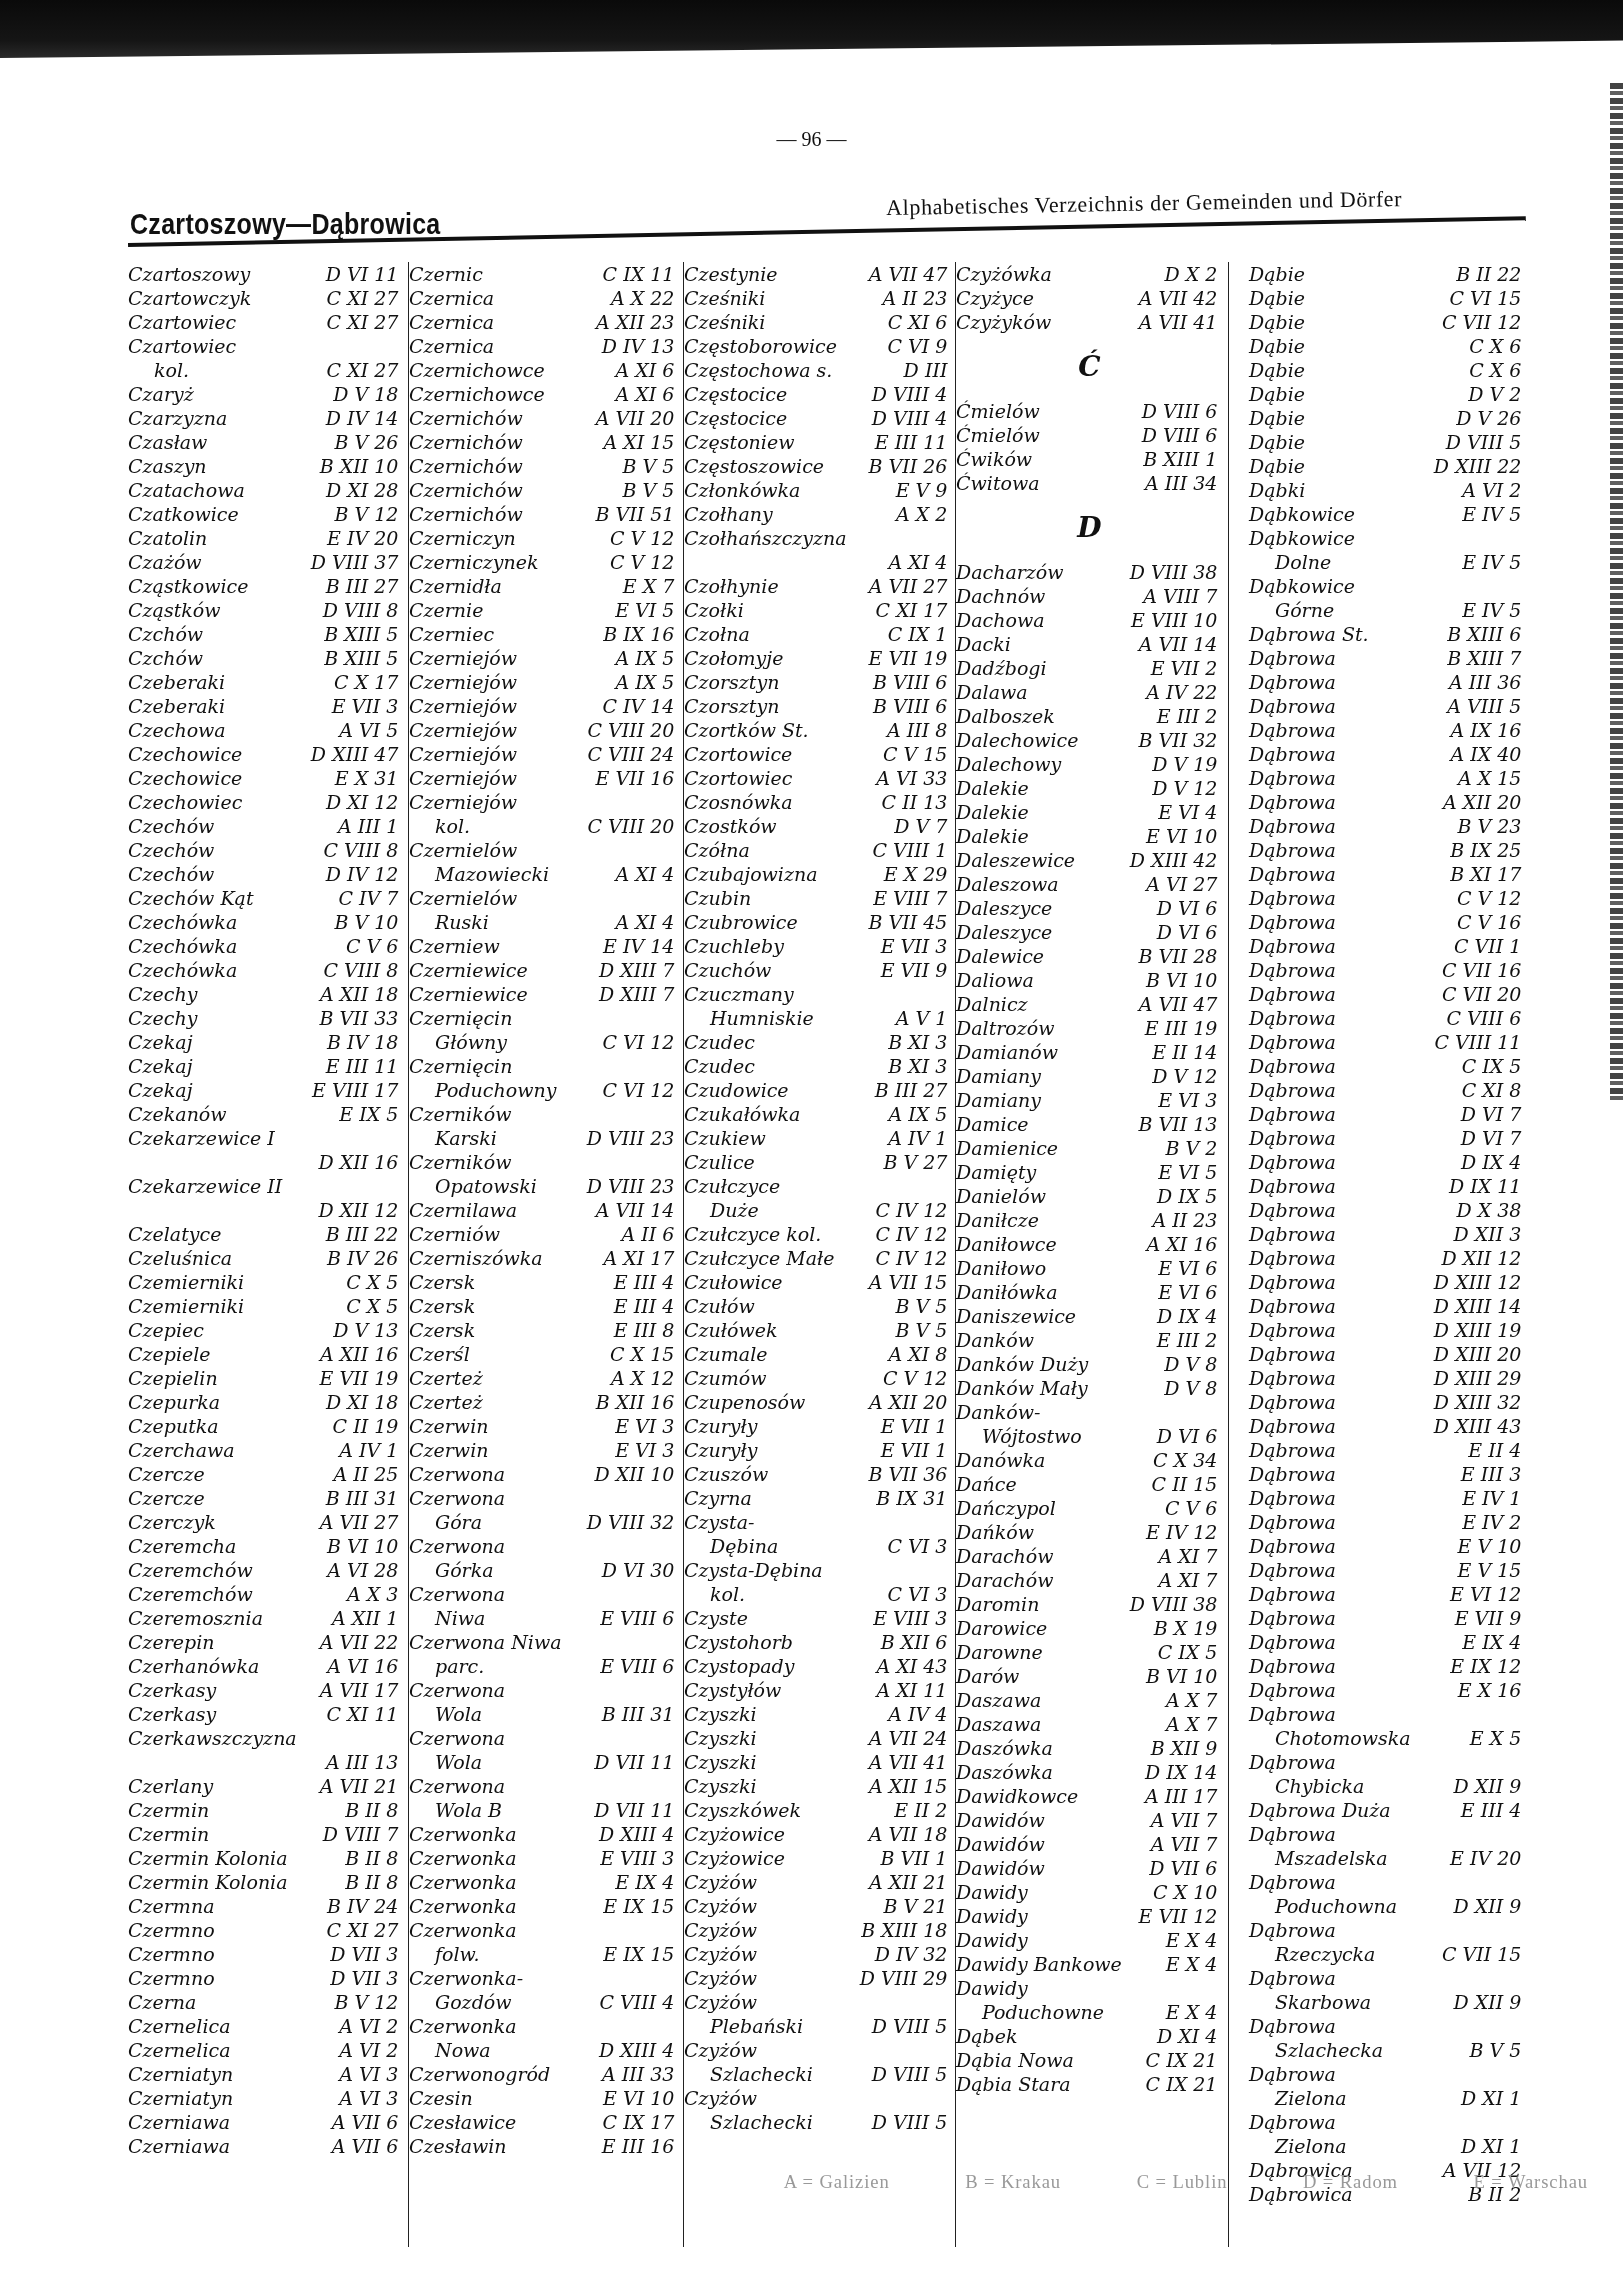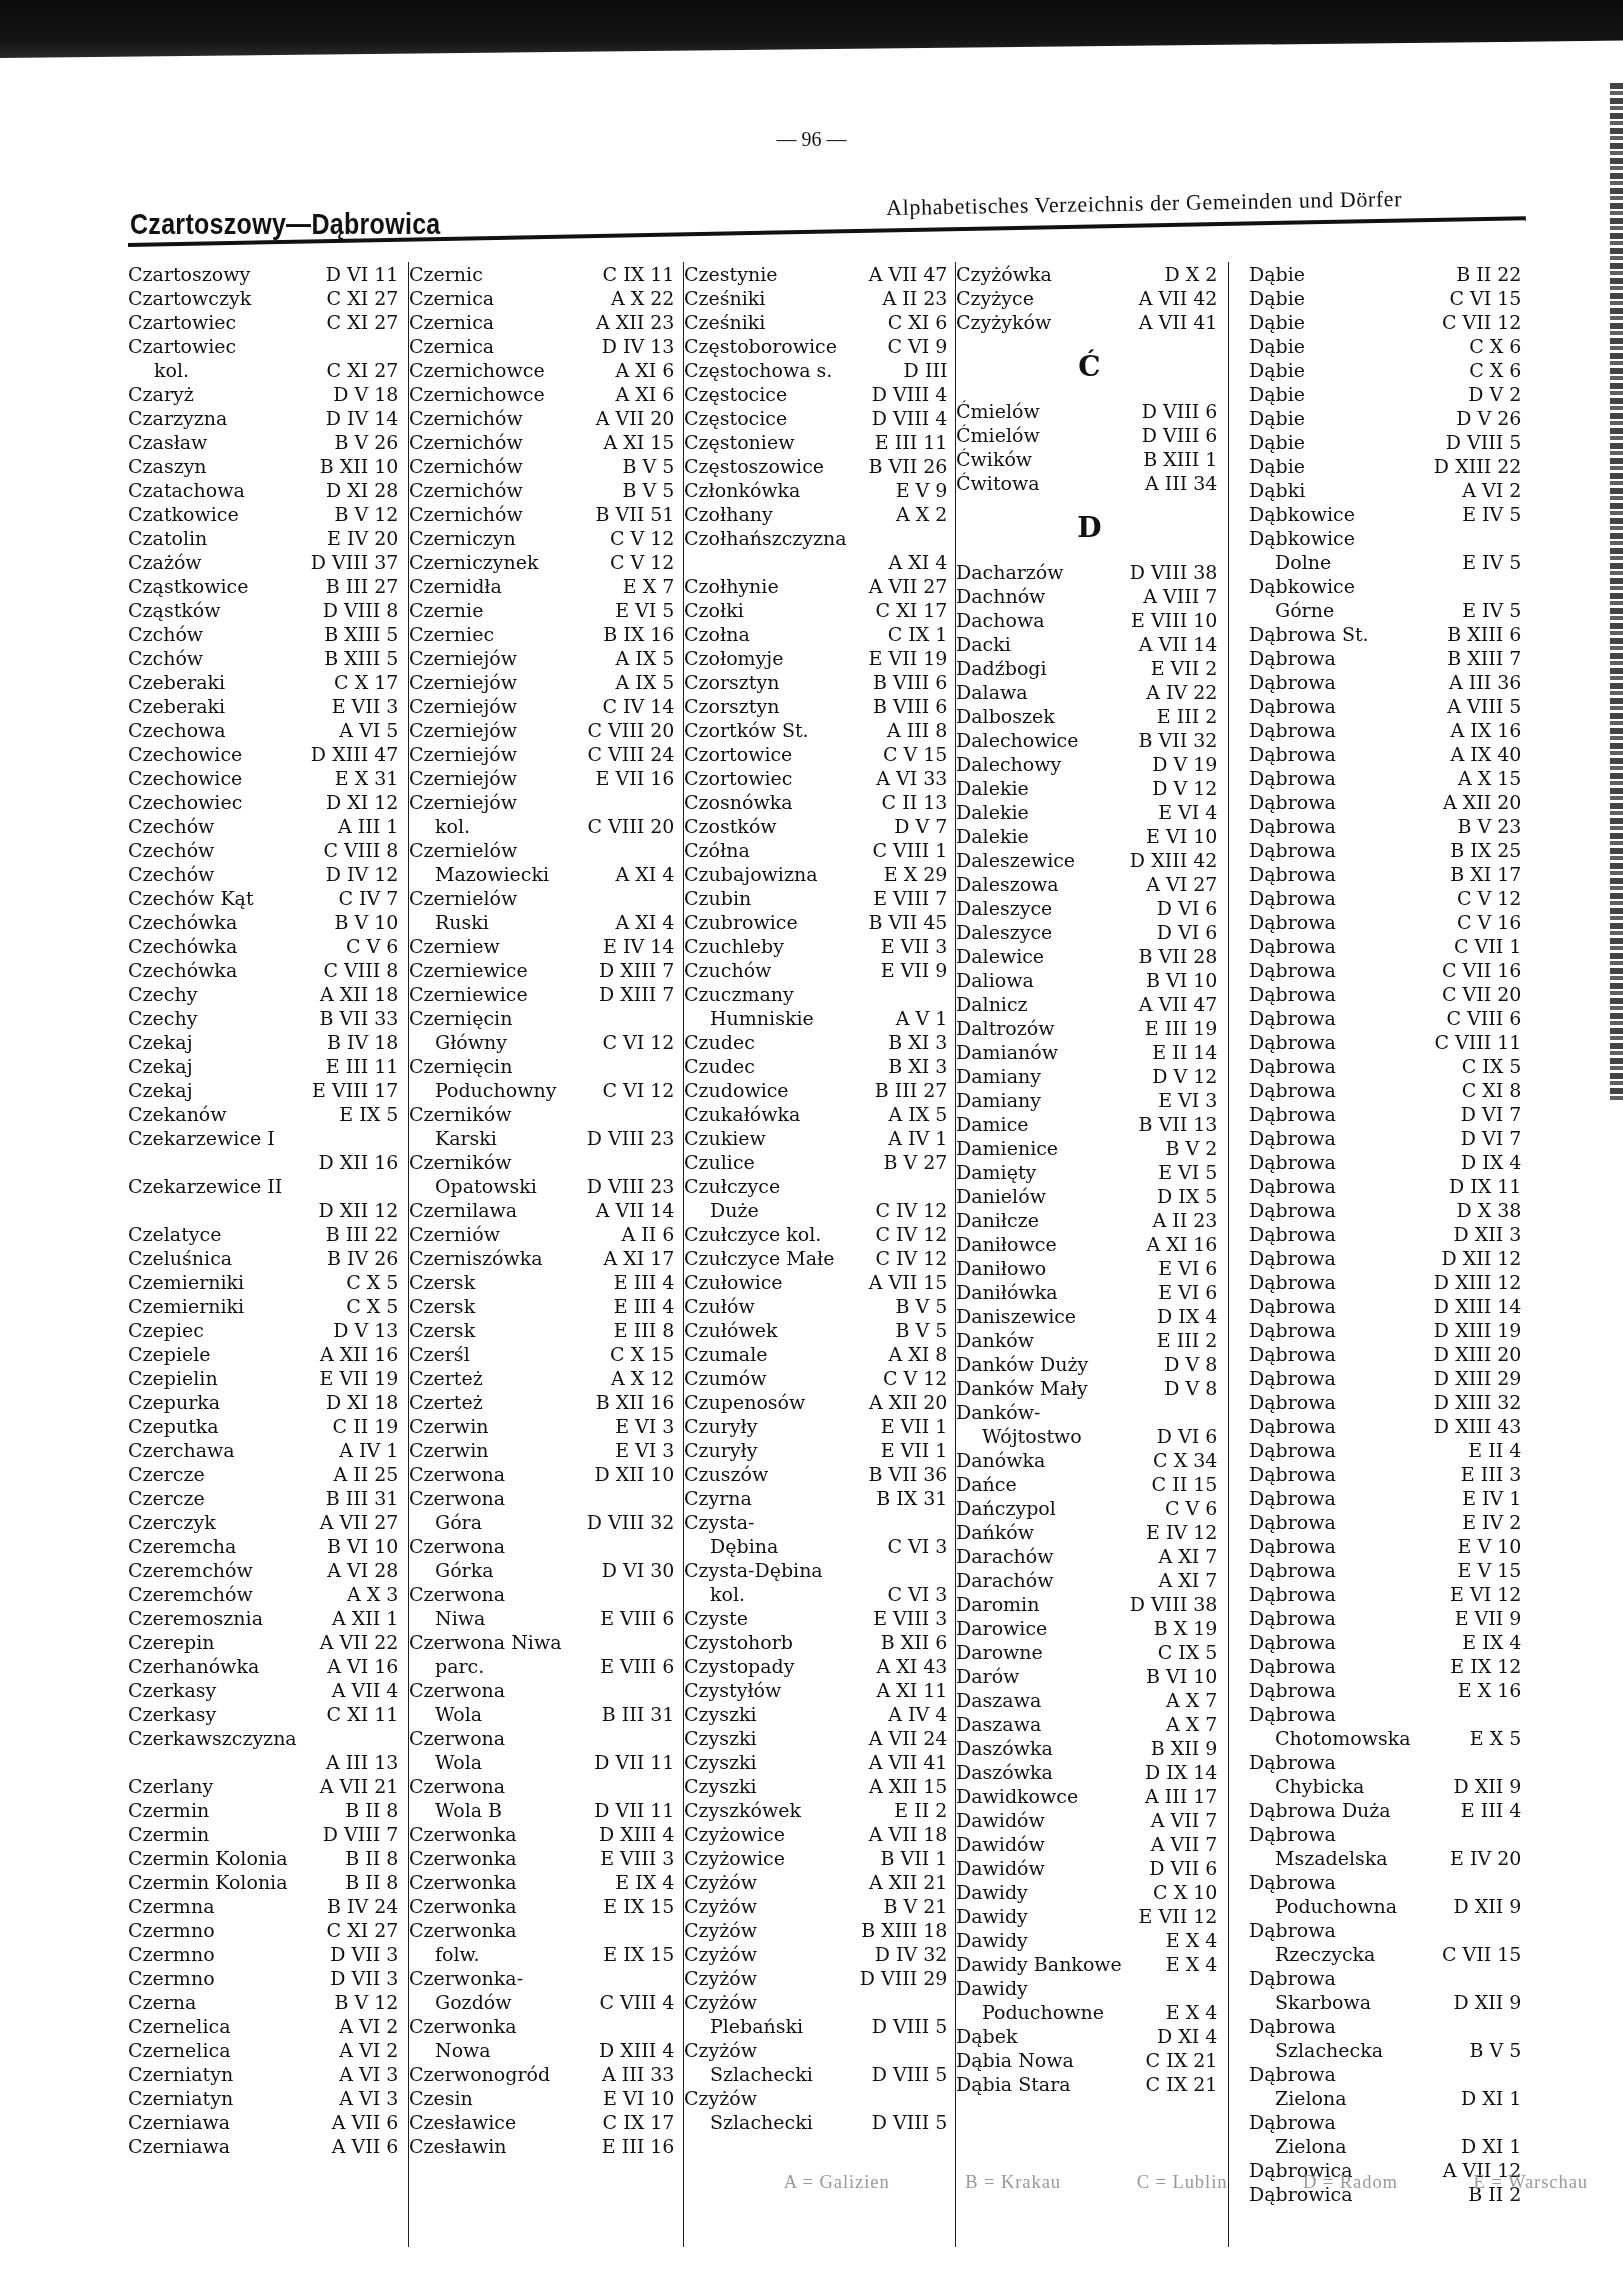--- a/index.html
+++ b/index.html
@@ -13,21 +13,21 @@
                opacity:.85; }
   .pageno { position:absolute; top:128px; left:0; width:1623px; text-align:center;
             font-family:"Liberation Serif",serif; font-size:20px; }
   .runhead-left { position:absolute; left:130px; top:208px; font-family:"Liberation Sans",sans-serif;
                   font-weight:bold; font-size:25px; letter-spacing:0.3px; transform:scaleY(1.15); transform-origin:left top; }
   .runhead-right { position:absolute; left:886px; top:195px; font-family:"Liberation Serif",serif;
                    font-size:22px; letter-spacing:0.6px; transform:rotate(-1deg); transform-origin:left top; }
   .rule { position:absolute; left:128px; top:243px; width:1398px; height:3.7px; background:#111;
           transform:rotate(-1.1deg); transform-origin:left top; }
   .cols { position:absolute; left:128px; top:262px; width:1401px; height:1985px; }
-  .col { position:absolute; top:0; height:100%; }
+  .col { position:absolute; top:0; height:100%;font-style:italic; }
   .col.sep { border-left:1.9px solid #222; }
   .entry { position:relative; font-size:19px; line-height:24px; white-space:nowrap; }
   .entry .name { display:block; }
   .entry .name2 { display:block; padding-left:26px; }
   .entry .ref { position:absolute; right:5.6px; bottom:0; }
   .hdr { text-align:center; font-size:28px; font-weight:bold; height:65px; line-height:65px; }
   .legend { position:absolute; left:0; top:2171px; width:1623px; text-align:right;
             font-family:"Liberation Serif",serif; font-size:18.6px; color:#999; letter-spacing:0.9px; }
   .legend span { margin:0 35px; }
 </style>
@@ -266,21 +266,21 @@
       <div class="entry">
         <span class="name">Czerepin</span>
         <span class="ref">A VII 22</span>
       </div>
       <div class="entry">
         <span class="name">Czerhanówka</span>
         <span class="ref">A VI 16</span>
       </div>
       <div class="entry">
         <span class="name">Czerkasy</span>
-        <span class="ref">A VII 4</span>
+        <span class="ref">A VII 17</span>
       </div>
       <div class="entry">
         <span class="name">Czerkasy</span>
         <span class="ref">C XI 11</span>
       </div>
       <div class="entry">
         <span class="name">Czerkawszczyzna</span>
         <span class="name2">&nbsp;</span>
         <span class="ref">A III 13</span>
       </div>

